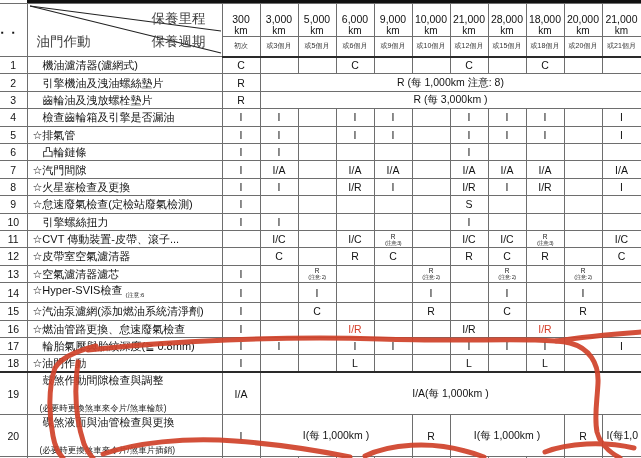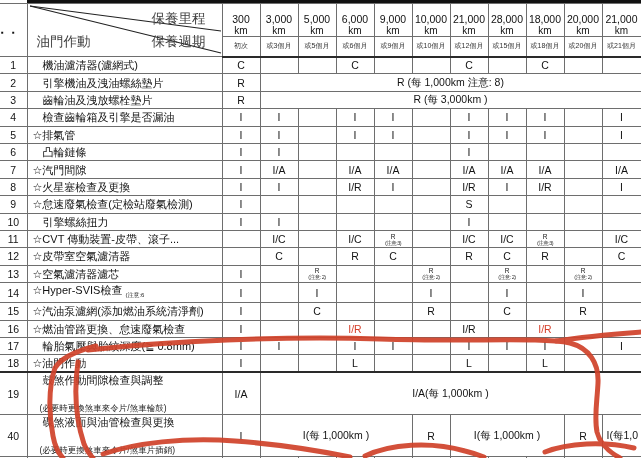--- a/index.html
+++ b/index.html
@@ -459,21 +459,21 @@
         <tr class="tall section ">
           <td class="numcol">19</td>
           <td class="labelcol plain">
             <div class="lbl">鼓煞作動間隙檢查與調整</div>
             <div class="sub">(必要時更換煞車來令片/煞車輪鼓)</div>
           </td>
           <td class="val">I/A</td>
           <td class="val" colspan="10">I/A(每 1,000km )</td>
         </tr>
         <tr class="tall ">
-          <td class="numcol">40</td>
+          <td class="numcol">20</td>
           <td class="labelcol plain">
             <div class="lbl">碟煞液面與油管檢查與更換</div>
             <div class="sub">(必要時更換煞車來令片/煞車片插銷)</div>
           </td>
           <td class="val">I</td>
           <td class="val" colspan="4">I(每 1,000km )</td>
           <td class="val">R</td>
           <td class="val" colspan="3">I(每 1,000km )</td>
           <td class="val">R</td>
           <td class="val clip">I(每1,0</td>

